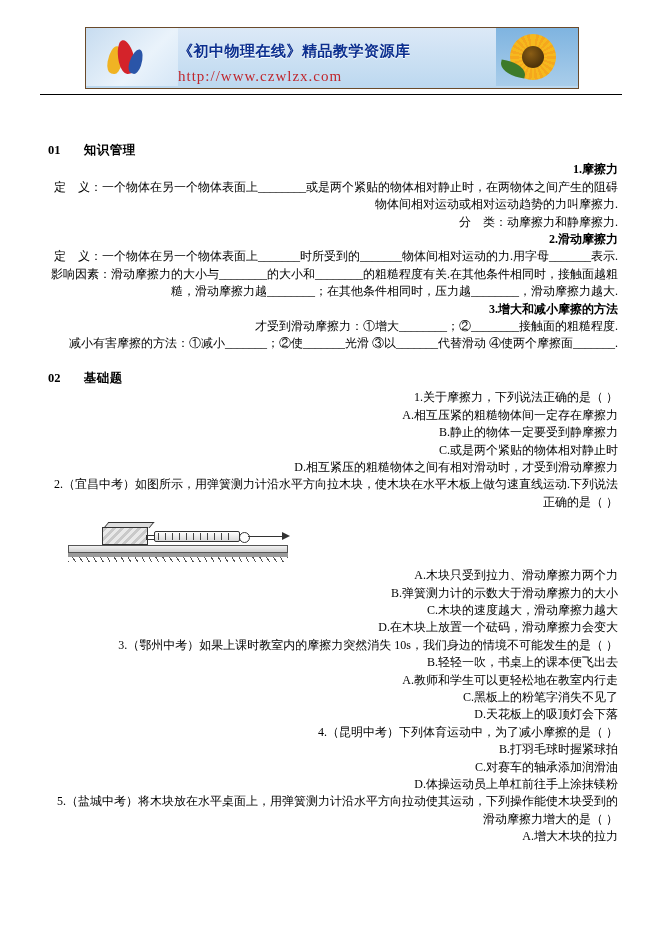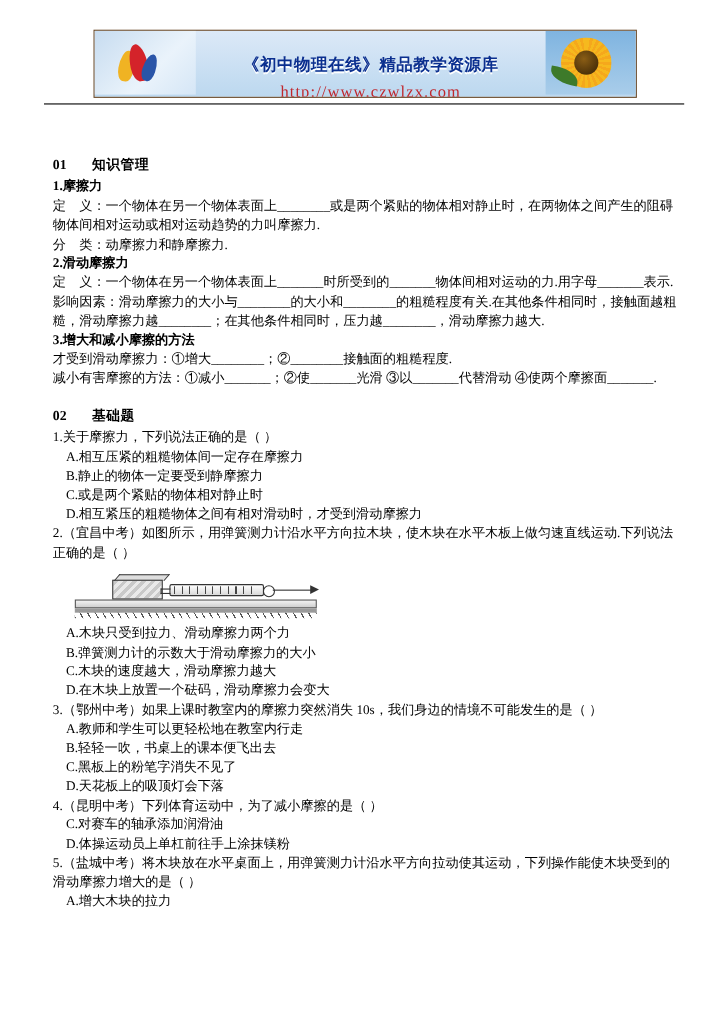--- a/index.html
+++ b/index.html
@@ -64,23 +64,22 @@
   .logo-swoosh .blue {
     position: absolute;
     left: 22px; top: 9px;
     width: 12px; height: 25px;
     background: #2a55a8;
     border-radius: 50% 50% 40% 40% / 60% 60% 40% 40%;
     transform: rotate(18deg);
   }
   .banner-center {
     position: absolute;
-    left: 92px; top: 12px;
+    left: 92px; top: 4px;
     width: 318px; height: 58px;
-    text-align: center;
   }
   .banner-title {
     font-family: "DejaVu Sans", sans-serif;
     font-size: 15px;
     font-weight: bold;
     color: #0b2f8f;
     margin-top: 10px;
     letter-spacing: 0.5px;
     text-shadow: 0 1px 0 #ffffff;
   }
@@ -185,20 +184,21 @@
   }
   .sec-head .txt {
     letter-spacing: 0.5px;
   }
 
   .p {
     margin: 0;
     padding: 0;
     white-space: pre-wrap;
     word-break: break-all;
+    text-align: right;
   }
   .p.bold { font-weight: bold; }
   .p.ind { padding-left: 12px; }
 
   .blank-sec { height: 9px; }
 
   
   .figure {
     position: relative;
     margin: 6px 0 6px 0;
@@ -371,26 +371,27 @@
         <div class="hatch"></div>
       </div>
     </div>
 
     <p class="p ind">A.木块只受到拉力、滑动摩擦力两个力</p>
     <p class="p ind">B.弹簧测力计的示数大于滑动摩擦力的大小</p>
     <p class="p ind">C.木块的速度越大，滑动摩擦力越大</p>
     <p class="p ind">D.在木块上放置一个砝码，滑动摩擦力会变大</p>
 
     <p class="p">3.（鄂州中考）如果上课时教室内的摩擦力突然消失 10s，我们身边的情境不可能发生的是（ ）</p>
+    <p class="p ind">B.轻轻一吹，书桌上的课本便飞出去</p>
     <p class="p ind">A.教师和学生可以更轻松地在教室内行走</p>
-    <p class="p ind">B.轻轻一吹，书桌上的课本便飞出去</p>
     <p class="p ind">C.黑板上的粉笔字消失不见了</p>
     <p class="p ind">D.天花板上的吸顶灯会下落</p>
 
     <p class="p">4.（昆明中考）下列体育运动中，为了减小摩擦的是（ ）</p>
+    <p class="p ind">B.打羽毛球时握紧球拍</p>
     <p class="p ind">C.对赛车的轴承添加润滑油</p>
     <p class="p ind">D.体操运动员上单杠前往手上涂抹镁粉</p>
 
     <p class="p">5.（盐城中考）将木块放在水平桌面上，用弹簧测力计沿水平方向拉动使其运动，下列操作能使木块受到的滑动摩擦力增大的是（ ）</p>
     <p class="p ind">A.增大木块的拉力</p>
 
   </div>
 </div>
 
 </body></html>

